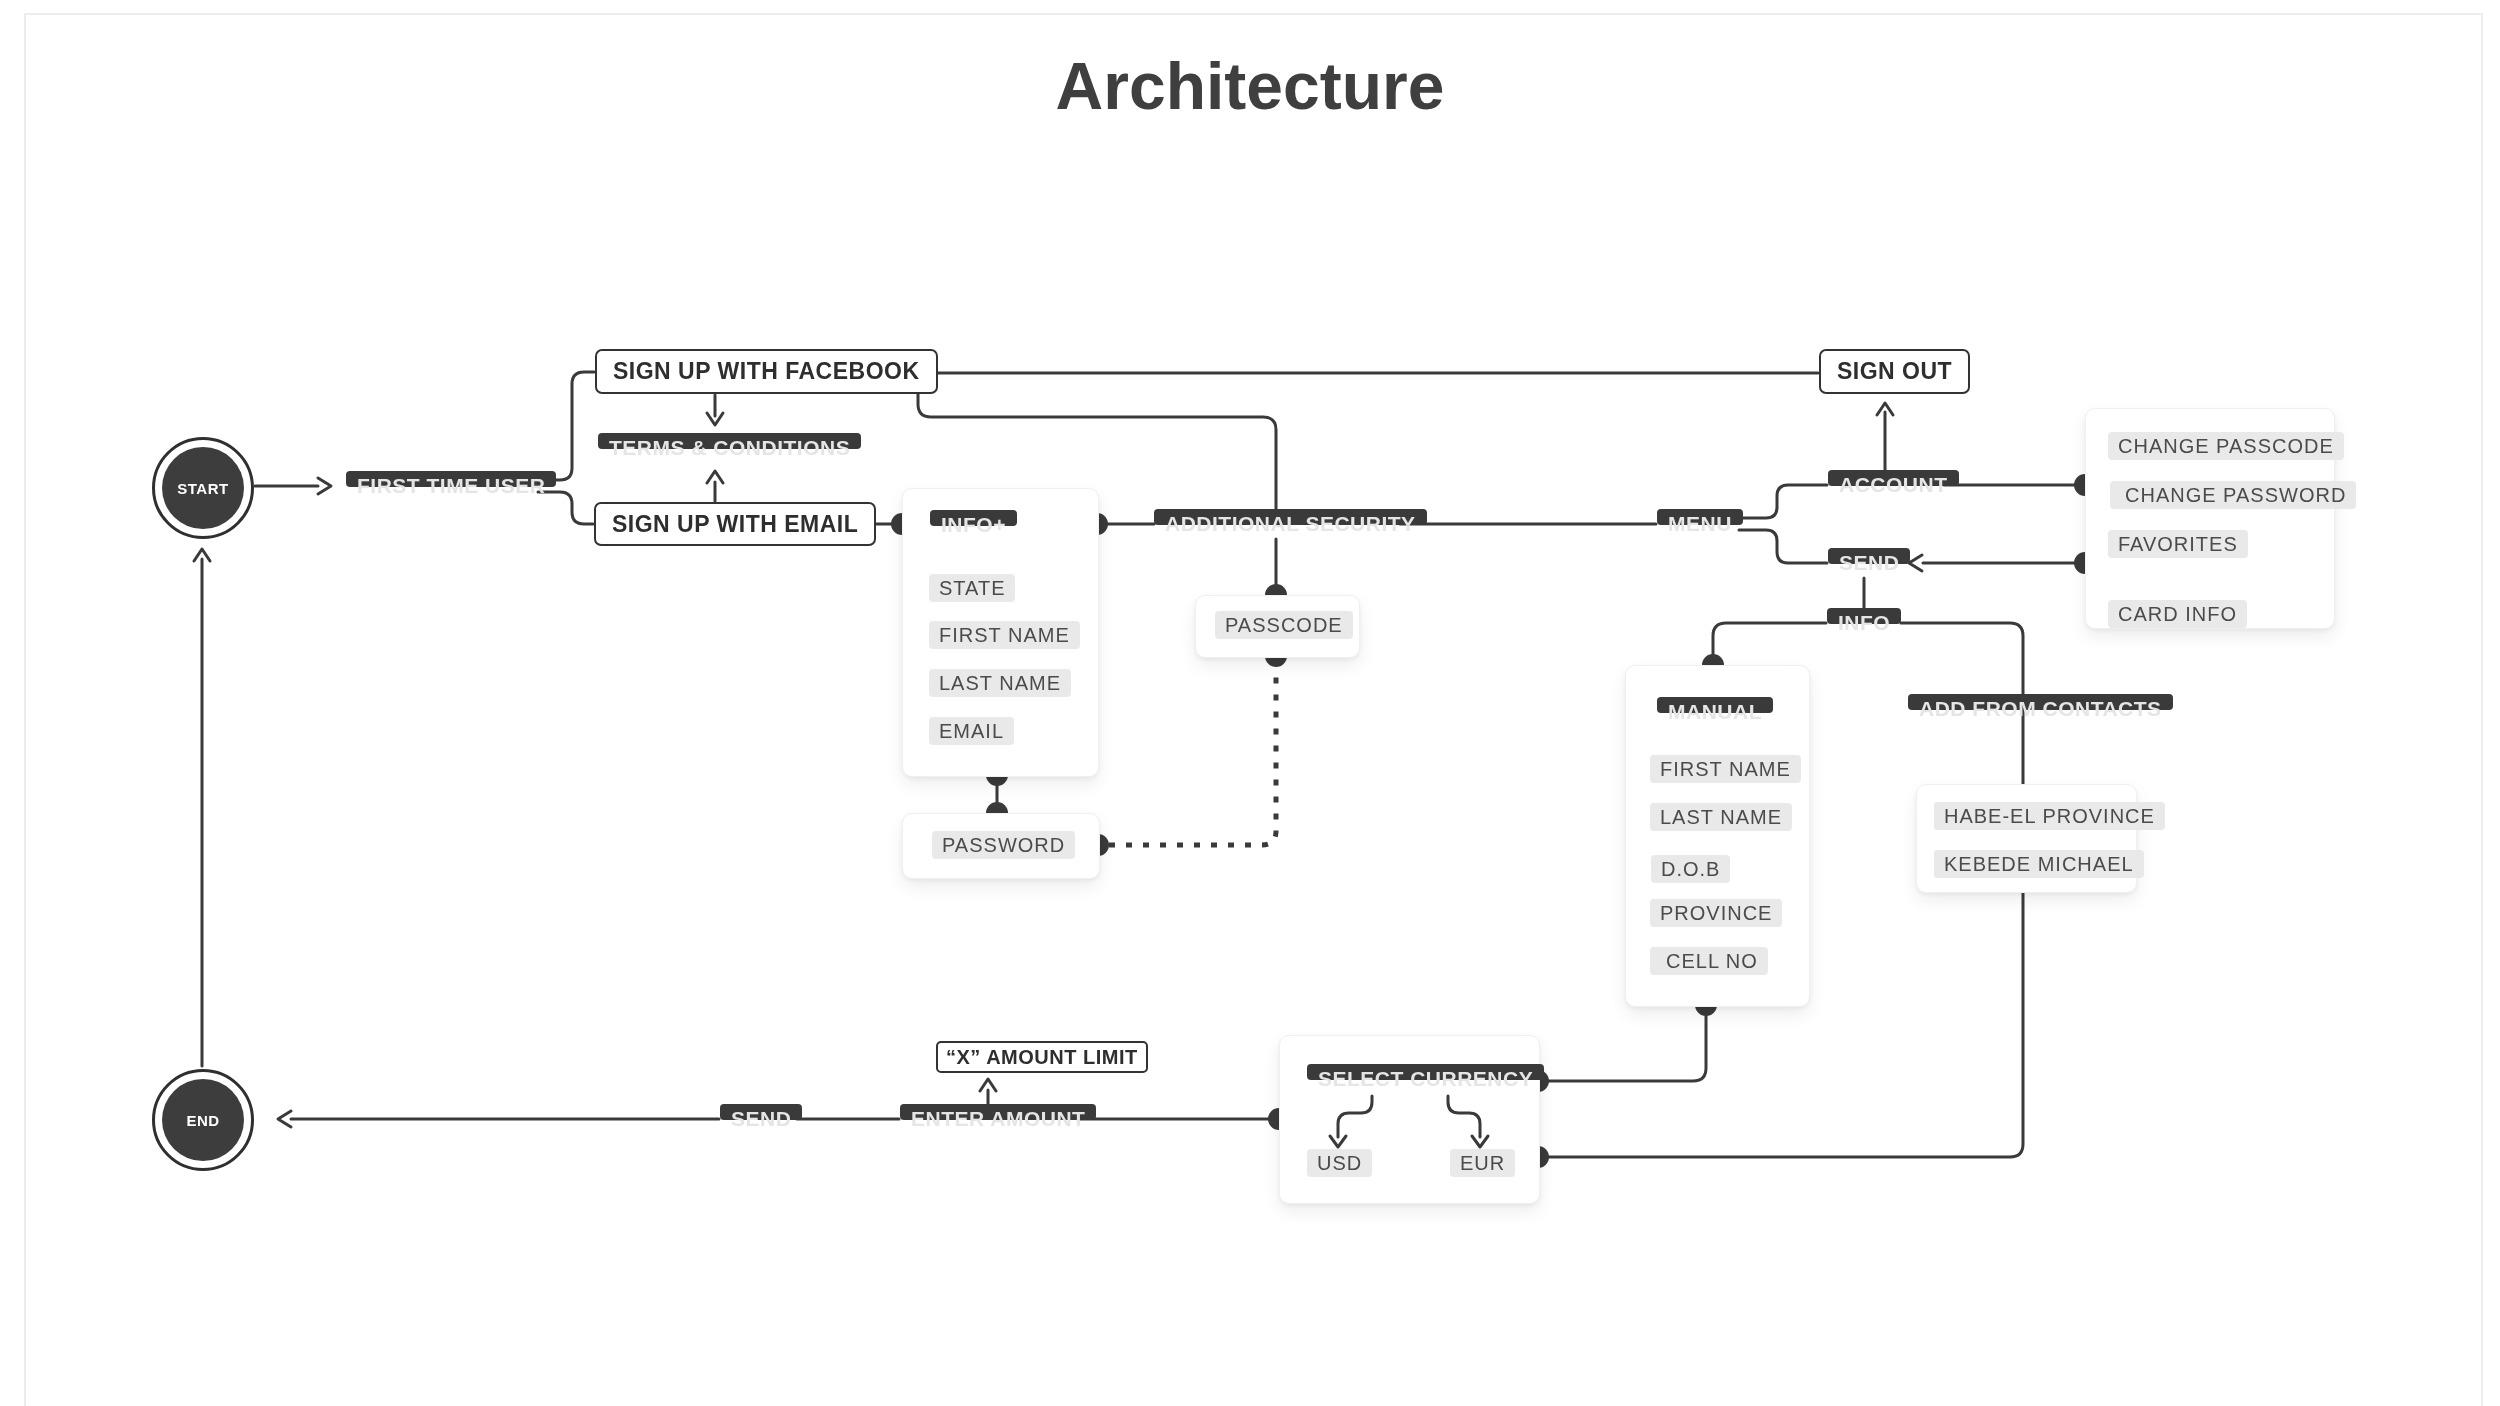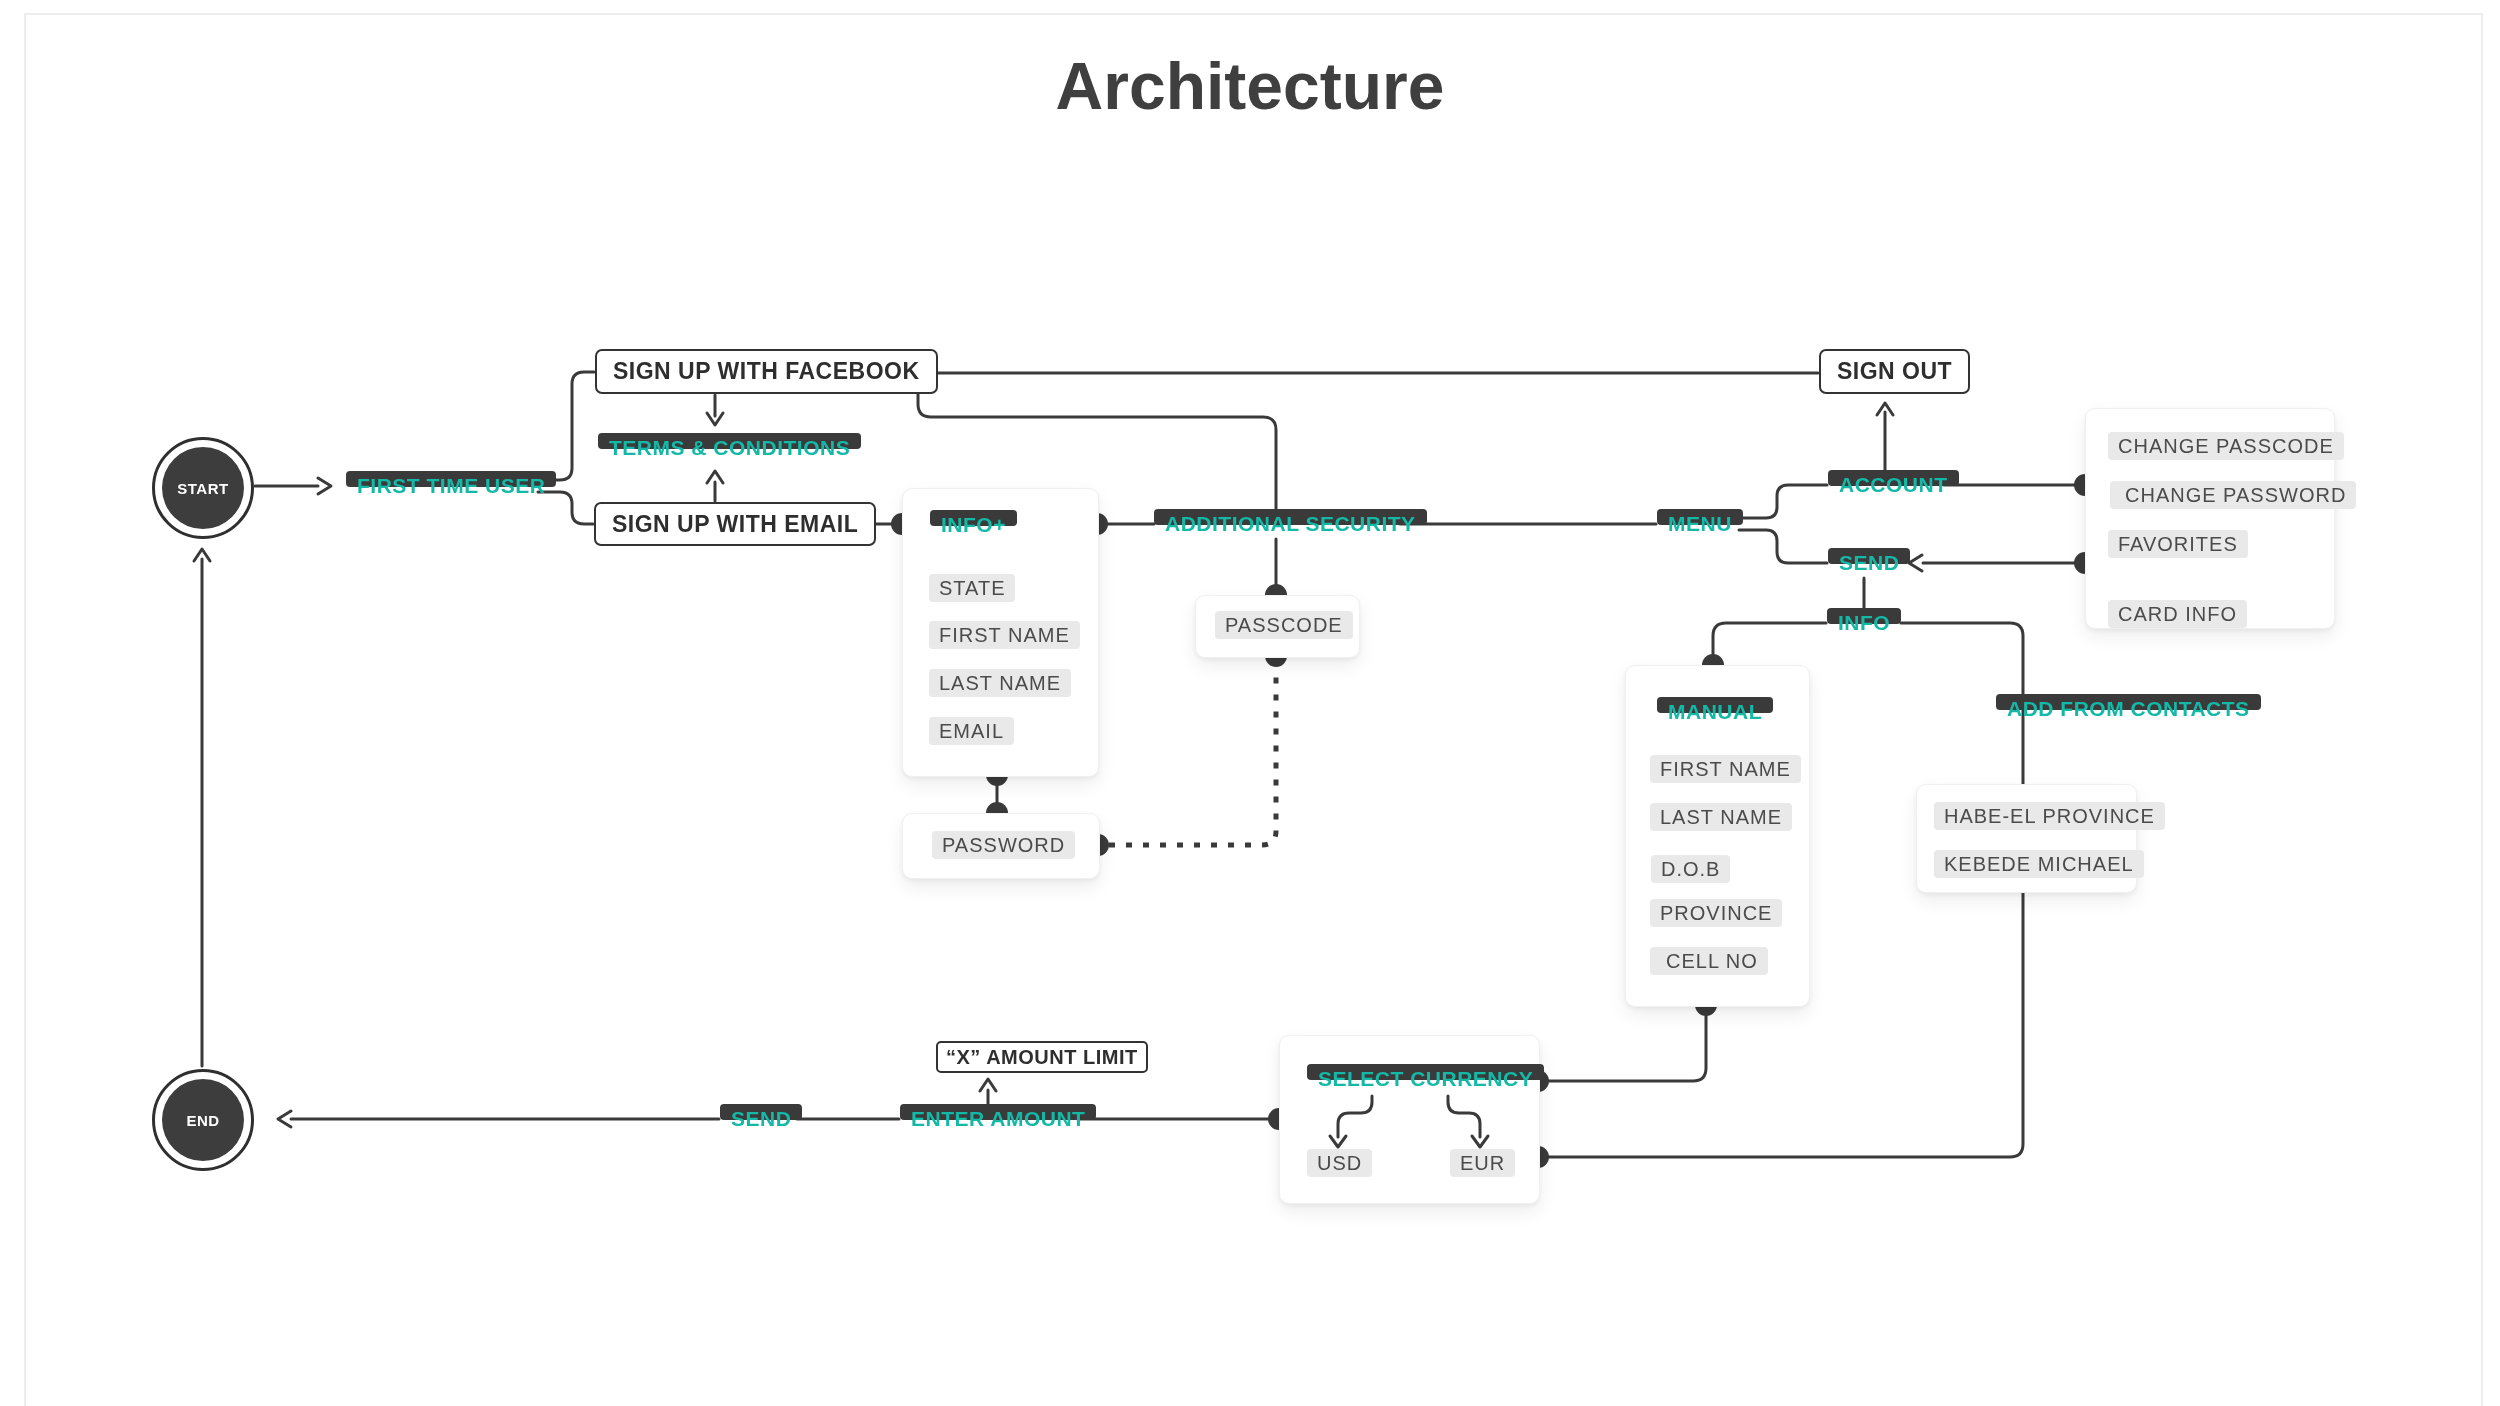--- a/index.html
+++ b/index.html
@@ -11,21 +11,21 @@
   .title{position:absolute;left:0;top:48px;width:2500px;text-align:center;
          font-size:66px;font-weight:700;color:#3f3f3f;letter-spacing:0px;}
   svg.wires{position:absolute;left:0;top:0;z-index:1;}
   svg.overlay{position:absolute;left:0;top:0;z-index:4;}
   .ln{stroke:#3a3a3a;stroke-width:3;fill:none;stroke-linecap:round;stroke-linejoin:round;}
   .dash{stroke:#3a3a3a;stroke-width:5;fill:none;stroke-dasharray:6 11;stroke-linecap:butt;}
   .ah{stroke:#3a3a3a;stroke-width:3;fill:none;stroke-linecap:round;stroke-linejoin:round;}
   .nub{fill:#3a3a3a;}
   .card{position:absolute;z-index:2;background:#ffffff;border:1px solid #f0f0f0;border-radius:10px;
         box-shadow:0 8px 18px rgba(0,0,0,0.07),0 2px 4px rgba(0,0,0,0.05);}
-  .cd{position:absolute;z-index:3;background:#3a3a3a;color:#14b8a6;font-weight:700;
+  .cd{position:absolute;z-index:3;background:#3a3a3a;color:#e5e5e5;font-weight:700;
       font-size:21px;line-height:30px;height:16px;padding:0 11px;border-radius:4px;
       white-space:nowrap;letter-spacing:0.5px;}
   .cl{position:absolute;z-index:3;background:#e9e9e9;color:#4b4b4b;font-weight:400;
       font-size:20px;line-height:28px;height:28px;padding:0 10px;border-radius:4px;
       white-space:nowrap;letter-spacing:1px;}
   .bo{position:absolute;z-index:3;background:#ffffff;border:2.5px solid #333333;border-radius:7px;
       color:#2e2e2e;font-weight:700;font-size:23px;display:flex;align-items:center;
       padding:0 16px;white-space:nowrap;letter-spacing:0.5px;}
   .bo.small{border-width:2px;font-size:20px;border-radius:5px;padding:0 8px;margin-left:48px;}
   .circle{position:absolute;z-index:3;width:96px;height:96px;border:3px solid #2f2f2f;
@@ -128,21 +128,21 @@
 <div class="bo" style="left:1819px;top:349px;height:41px;">SIGN OUT</div>
 <div class="bo small" style="left:888px;top:1041px;height:28px;">“X” AMOUNT LIMIT</div>
 
 <div class="cd" style="left:346px;top:471px;">FIRST TIME USER</div>
 <div class="cd" style="left:598px;top:433px;">TERMS &amp; CONDITIONS</div>
 <div class="cd" style="left:1154px;top:509px;">ADDITIONAL SECURITY</div>
 <div class="cd" style="left:1657px;top:509px;">MENU</div>
 <div class="cd" style="left:1828px;top:470px;">ACCOUNT</div>
 <div class="cd" style="left:1828px;top:548px;">SEND</div>
 <div class="cd" style="left:1827px;top:608px;">INFO</div>
-<div class="cd" style="left:1996px;top:694px;">ADD FROM CONTACTS</div>
+<div class="cd" style="left:1908px;top:694px;">ADD FROM CONTACTS</div>
 <div class="cd" style="left:900px;top:1104px;">ENTER AMOUNT</div>
 <div class="cd" style="left:720px;top:1104px;">SEND</div>
 <div class="cd" style="left:930px;top:510px;">INFO+</div>
 <div class="cd" style="left:1657px;top:697px;">MANUAL</div>
 <div class="cd" style="left:1307px;top:1064px;">SELECT CURRENCY</div>
 
 <div class="cl" style="left:929px;top:574px;">STATE</div>
 <div class="cl" style="left:929px;top:621px;">FIRST NAME</div>
 <div class="cl" style="left:929px;top:669px;">LAST NAME</div>
 <div class="cl" style="left:929px;top:717px;">EMAIL</div>

